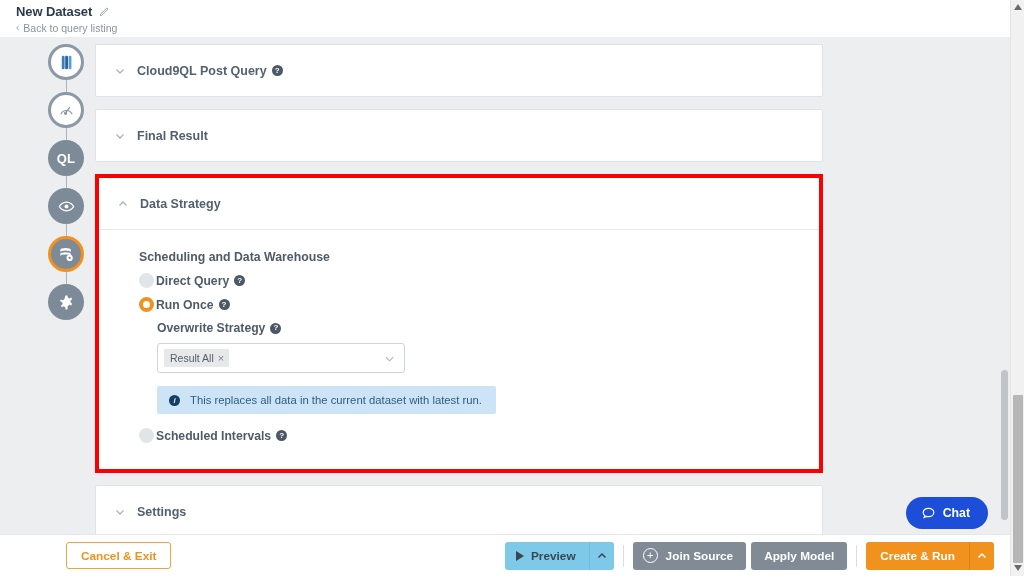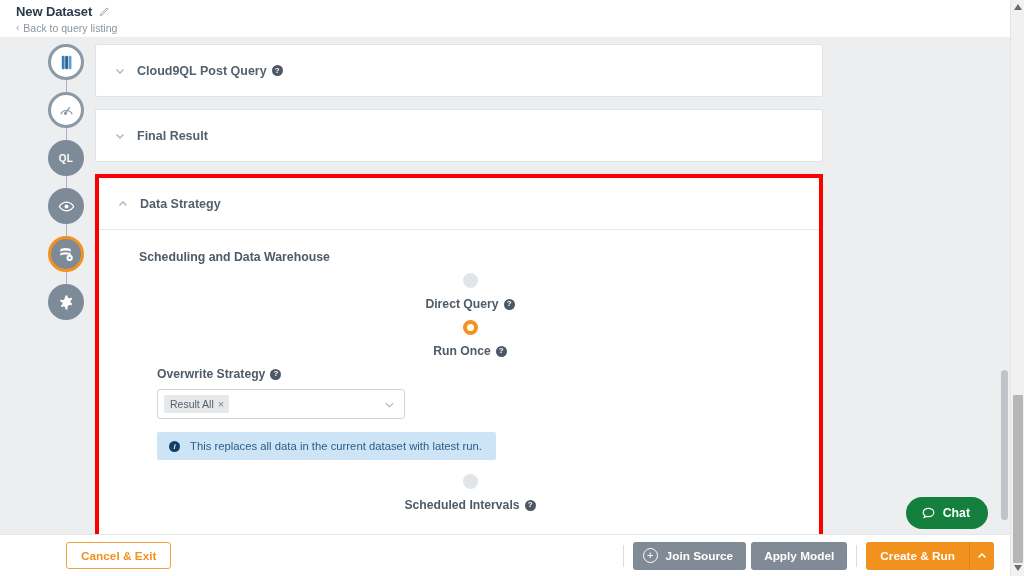--- a/index.html
+++ b/index.html
@@ -38,21 +38,21 @@
   }
   .step-node {
     width: 36px; height: 36px; border-radius: 50%;
     display: flex; align-items: center; justify-content: center;
     background: #7d8b99; color: #ffffff; position: relative;
   }
   .step-node.ring {
     background: #ffffff; border: 3px solid #8b98a5;
   }
   .step-node.ring.active-orange { border-color: #f1911e; background: #7d8b99; }
-  .step-node .lbl { font-size: 10px; font-weight: bold; letter-spacing: 0.2px; }
+  .step-node .lbl { font-size: 13px; font-weight: bold; letter-spacing: 0.2px; }
   .step-connector { width: 1px; height: 12px; background: #aab4be; }
   .step-ico { width: 19px; height: 19px; display: block; }
 
   
   .main-col {
     position: absolute; left: 95px; top: 44px;
     width: 728px;
   }
   .panel {
     background: #ffffff;
@@ -89,22 +89,22 @@
   }
   .highlight-wrap .panel { border: none; margin: 0; }
   .panel-divider { height: 1px; background: #e6e9ec; }
   .panel-body { padding: 20px 18px 26px 40px; }
 
   .section-label {
     font-size: 12.3px; font-weight: bold; color: #4e5b68;
     margin-bottom: 9px;
   }
   .radio-row {
-    display: flex; align-items: center; gap: 9px;
-    margin-bottom: 9px; cursor: pointer; flex-direction: column;
+    display: flex; align-items: center; gap: 2px;
+    margin-bottom: 9px; cursor: pointer;
   }
   .radio {
     width: 15px; height: 15px; border-radius: 50%;
     background: #e2e5e8; flex: none;
   }
   .radio.selected {
     background: #ffffff;
     border: 4px solid #f1911e;
   }
   .radio-label {
@@ -189,21 +189,21 @@
   .play-tri {
     width: 0; height: 0;
     border-left: 8px solid #37474f;
     border-top: 5px solid transparent;
     border-bottom: 5px solid transparent;
   }
 
   
   .chat-widget {
     position: absolute; right: 36px; bottom: 47px;
-    background: #15803d; color: #ffffff;
+    background: #1d4ed8; color: #ffffff;
     height: 32px; border-radius: 16px;
     display: flex; align-items: center; gap: 7px;
     padding: 0 18px 0 15px;
     font-size: 12.3px; font-weight: bold;
     cursor: pointer;
   }
 
   
   .scroll-outer {
     position: absolute; right: 0; top: 0;
@@ -425,20 +425,31 @@
       </svg>
     </span>
     <span>Chat</span>
   </div>
 
   <div class="bottom-bar">
     <button class="btn btn-cancel">Cancel &amp; Exit</button>
 
     <div class="right-group">
 
+      <div class="split">
+        <button class="btn btn-preview">
+          <span class="play-tri"></span>
+          <span>Preview</span>
+        </button>
+        <span class="btn-caret blue">
+          <svg viewBox="0 0 12 12" width="12" height="12" fill="none" stroke="#37474f" stroke-width="1.5">
+              <path d="M2.5 7.5L6 4l3.5 3.5"></path>
+            </svg>
+        </span>
+      </div>
 
       <span class="sep"></span>
 
       <button class="btn btn-join">
         <span class="plus-circle">+</span>
         <span>Join Source</span>
       </button>
 
       <button class="btn btn-apply">Apply Model</button>
 

